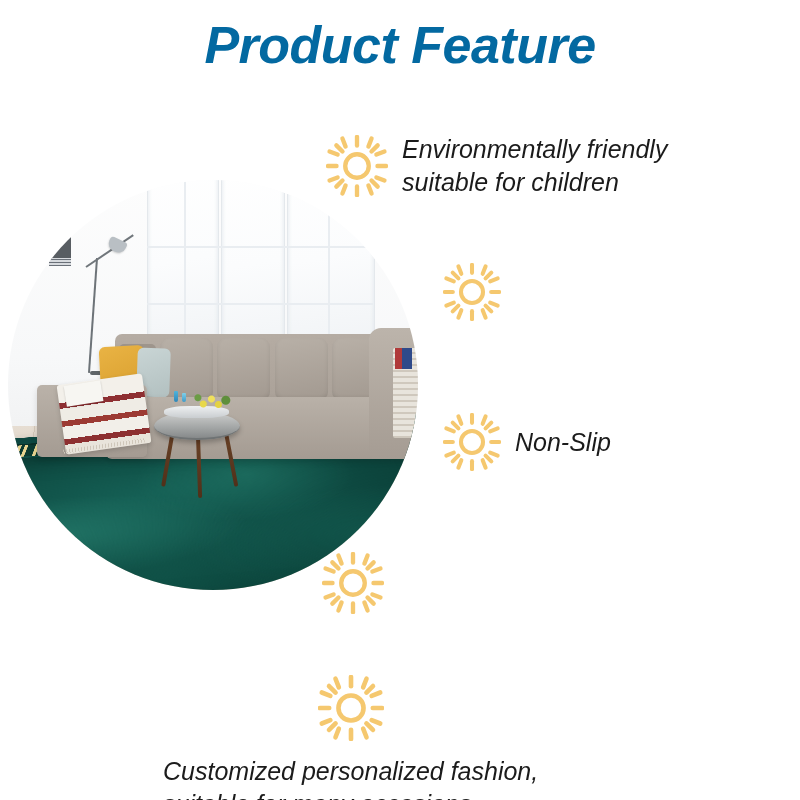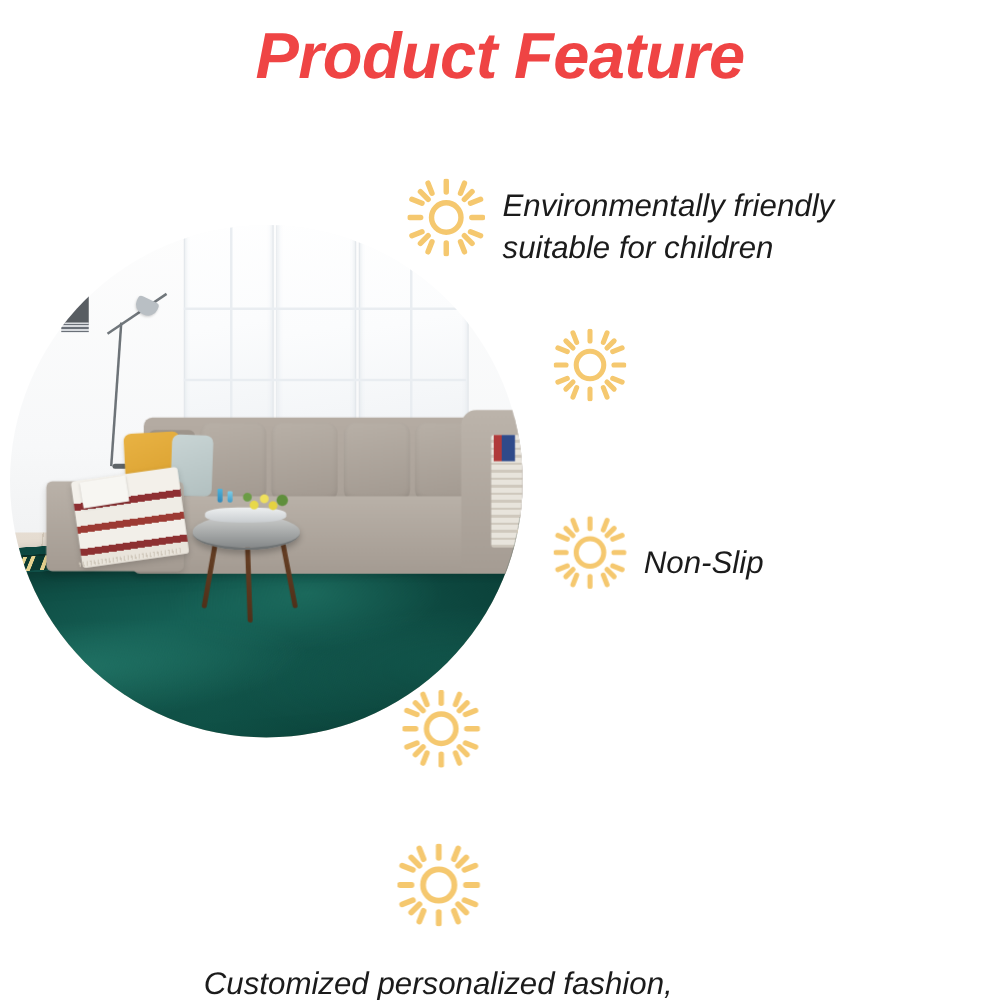--- a/index.html
+++ b/index.html
@@ -21,21 +21,21 @@
     position: absolute;
     top: 14px;
     left: 0;
     width: 800px;
     text-align: center;
     font-size: 52px;
     line-height: 62px;
     font-weight: bold;
     font-style: italic;
     letter-spacing: -0.5px;
-    color: #ef4444;
+    color: #0369a1;
     font-family: "Liberation Sans", sans-serif;
   }
 
   
   .photo-circle {
     position: absolute;
     left: 8px;
     top: 180px;
     width: 410px;
     height: 410px;
@@ -401,21 +401,20 @@
     gap: 14px;
   }
   .feature-label {
     font-size: 25px;
     line-height: 33px;
     font-style: italic;
     font-weight: normal;
     color: #1b1b1b;
     font-family: "Liberation Sans", sans-serif;
     white-space: pre-line;
-    margin-top: 16px;
   }
   .sun-icon { flex: 0 0 auto; display: block; }
 
   .f1 { left: 326px; top: 133px; }
   .f2 { left: 443px; top: 263px; }
   .f3 { left: 443px; top: 413px; }
   .f4 { left: 322px; top: 552px; }
   .f5 { left: 163px; top: 675px; flex-direction: column; }
 </style>
 </head>

